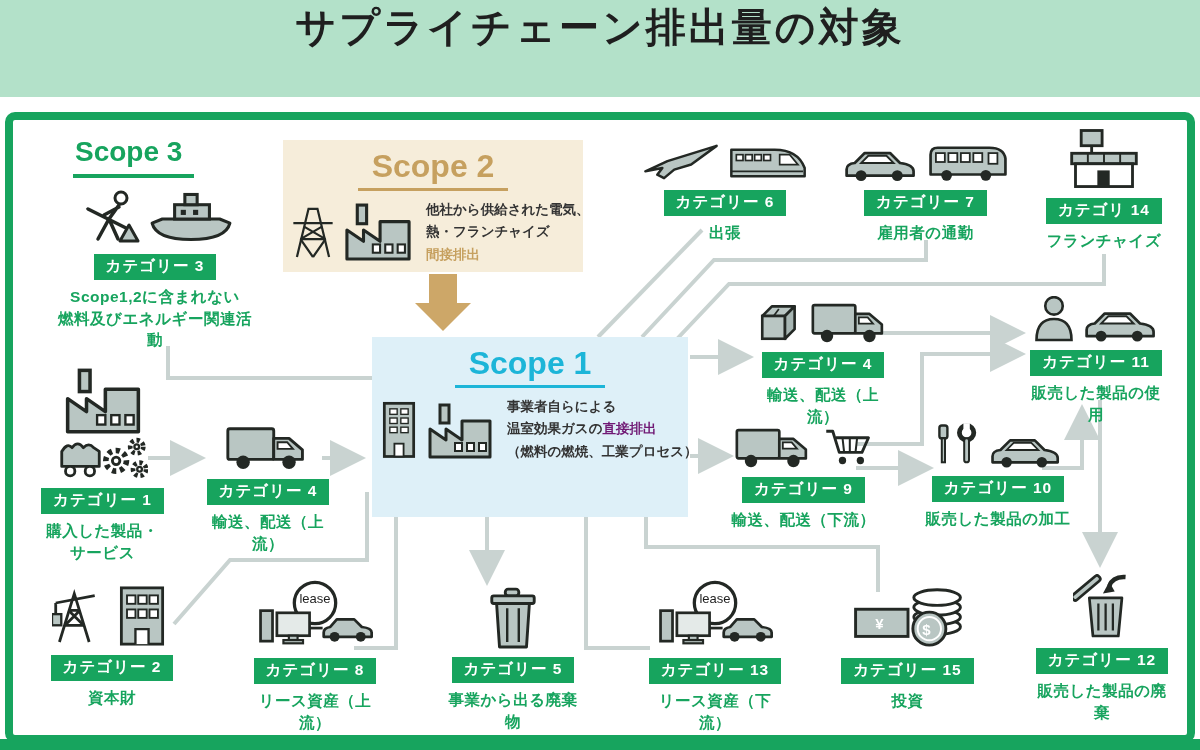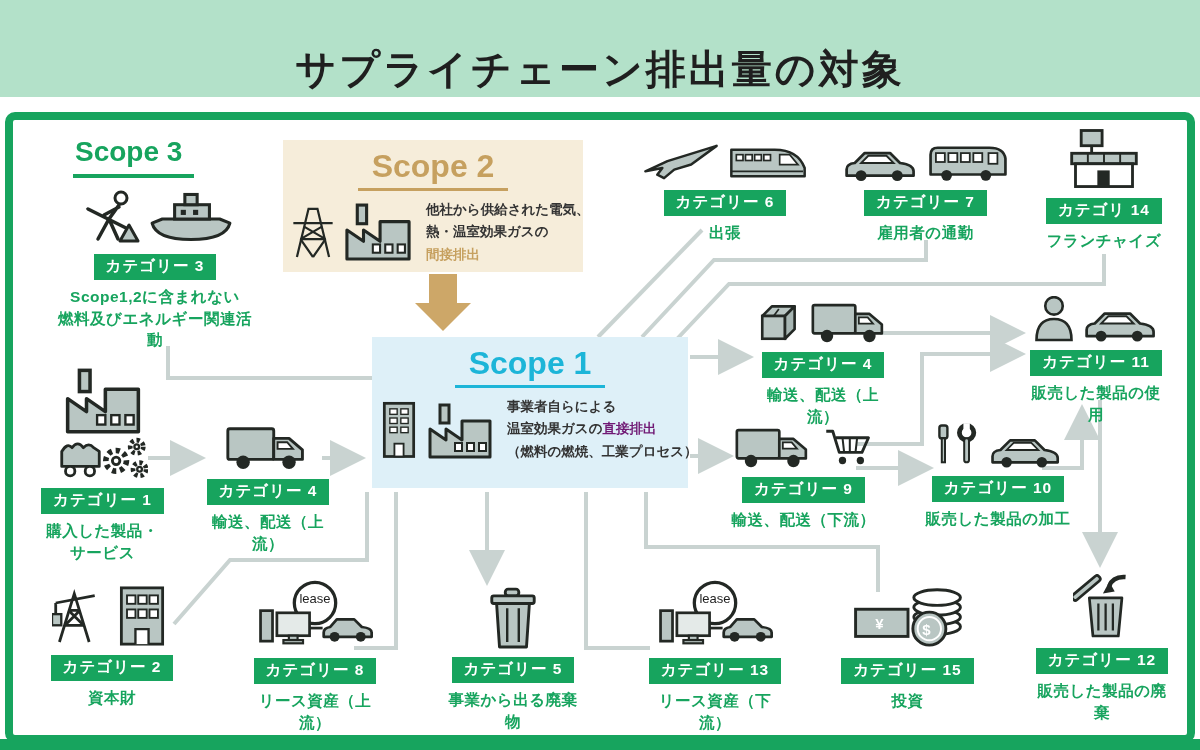--- a/index.html
+++ b/index.html
@@ -1,31 +1,31 @@
 <!DOCTYPE html>
 <html><head>
 <meta charset="utf-8">
 <style>
   html,body{margin:0;padding:0;background:#fff;}
   .stage{position:relative;width:1200px;height:750px;overflow:hidden;background:#fff;
          font-family:"Liberation Sans","DejaVu Sans",sans-serif;}
   
   .banner{position:absolute;left:0;top:0;width:1200px;height:97px;background:#b3e1c9;
-          display:flex;align-items:flex-end;justify-content:center;z-index:3;}
+          display:flex;align-items:flex-start;justify-content:center;z-index:3;}
   .banner h1{margin:0;font-size:40px;font-weight:800;color:#1f1f1f;letter-spacing:3px;}
   .footer-band{position:absolute;left:0;top:739px;width:1200px;height:11px;background:#17a45e;z-index:0;}
   
   .panel{position:absolute;left:5px;top:112px;width:1190px;height:631px;box-sizing:border-box;
          border:8px solid #17a45e;border-radius:10px;background:#fff;z-index:0;}
   
   .wires{position:absolute;left:0;top:0;z-index:1;pointer-events:none;}
   
   .scope-box{position:absolute;z-index:2;box-sizing:border-box;padding-top:8px;}
   #scope2-box{left:283px;top:140px;width:300px;height:132px;background:#f6edda;}
-  #scope1-box{left:372px;top:337px;width:316px;height:151px;background:#def0f8;}
+  #scope1-box{left:372px;top:337px;width:316px;height:180px;background:#def0f8;}
   .scope-title{text-align:center;font-weight:800;font-size:32px;}
   .scope-title span{display:inline-block;border-bottom:3px solid currentColor;padding:0 14px 3px;}
   #scope2-box .scope-title{color:#c6a05f;}
   #scope1-box .scope-title{color:#1cb5d8;}
   .scope-body{display:flex;align-items:center;gap:10px;padding:8px 6px 0 5px;}
   .scope-icons{display:flex;align-items:flex-end;gap:2px;flex:0 0 auto;}
   .scope-text{font-size:13.5px;font-weight:700;color:#333;line-height:1.65;white-space:nowrap;}
   .hl2{color:#c6a05f;}
   .hl1{color:#701a75;}
   
@@ -298,21 +298,21 @@
       <div class="scope-icons">
         <svg class="icon" width="50" height="58">
             <use href="#s-pylon"></use>
           </svg>
         <svg class="icon" width="76" height="58">
             <use href="#s-factory"></use>
           </svg>
       </div>
       <div class="scope-text">
         <span>他社から供給された電気、</span><br>
-        <span>熱・温室効果ガスの</span><br>
+        <span>熱・フランチャイズ</span><br>
         <span class="hl2">間接排出</span>
       </div>
     </div>
   </div>
 
   <svg id="scope2-arrow" width="66" height="60">
     <polygon points="19,1 47,1 47,30 61,30 33,58 5,30 19,30" fill="#cda768"></polygon>
   </svg>
 
   <div class="scope-box" id="scope1-box">

